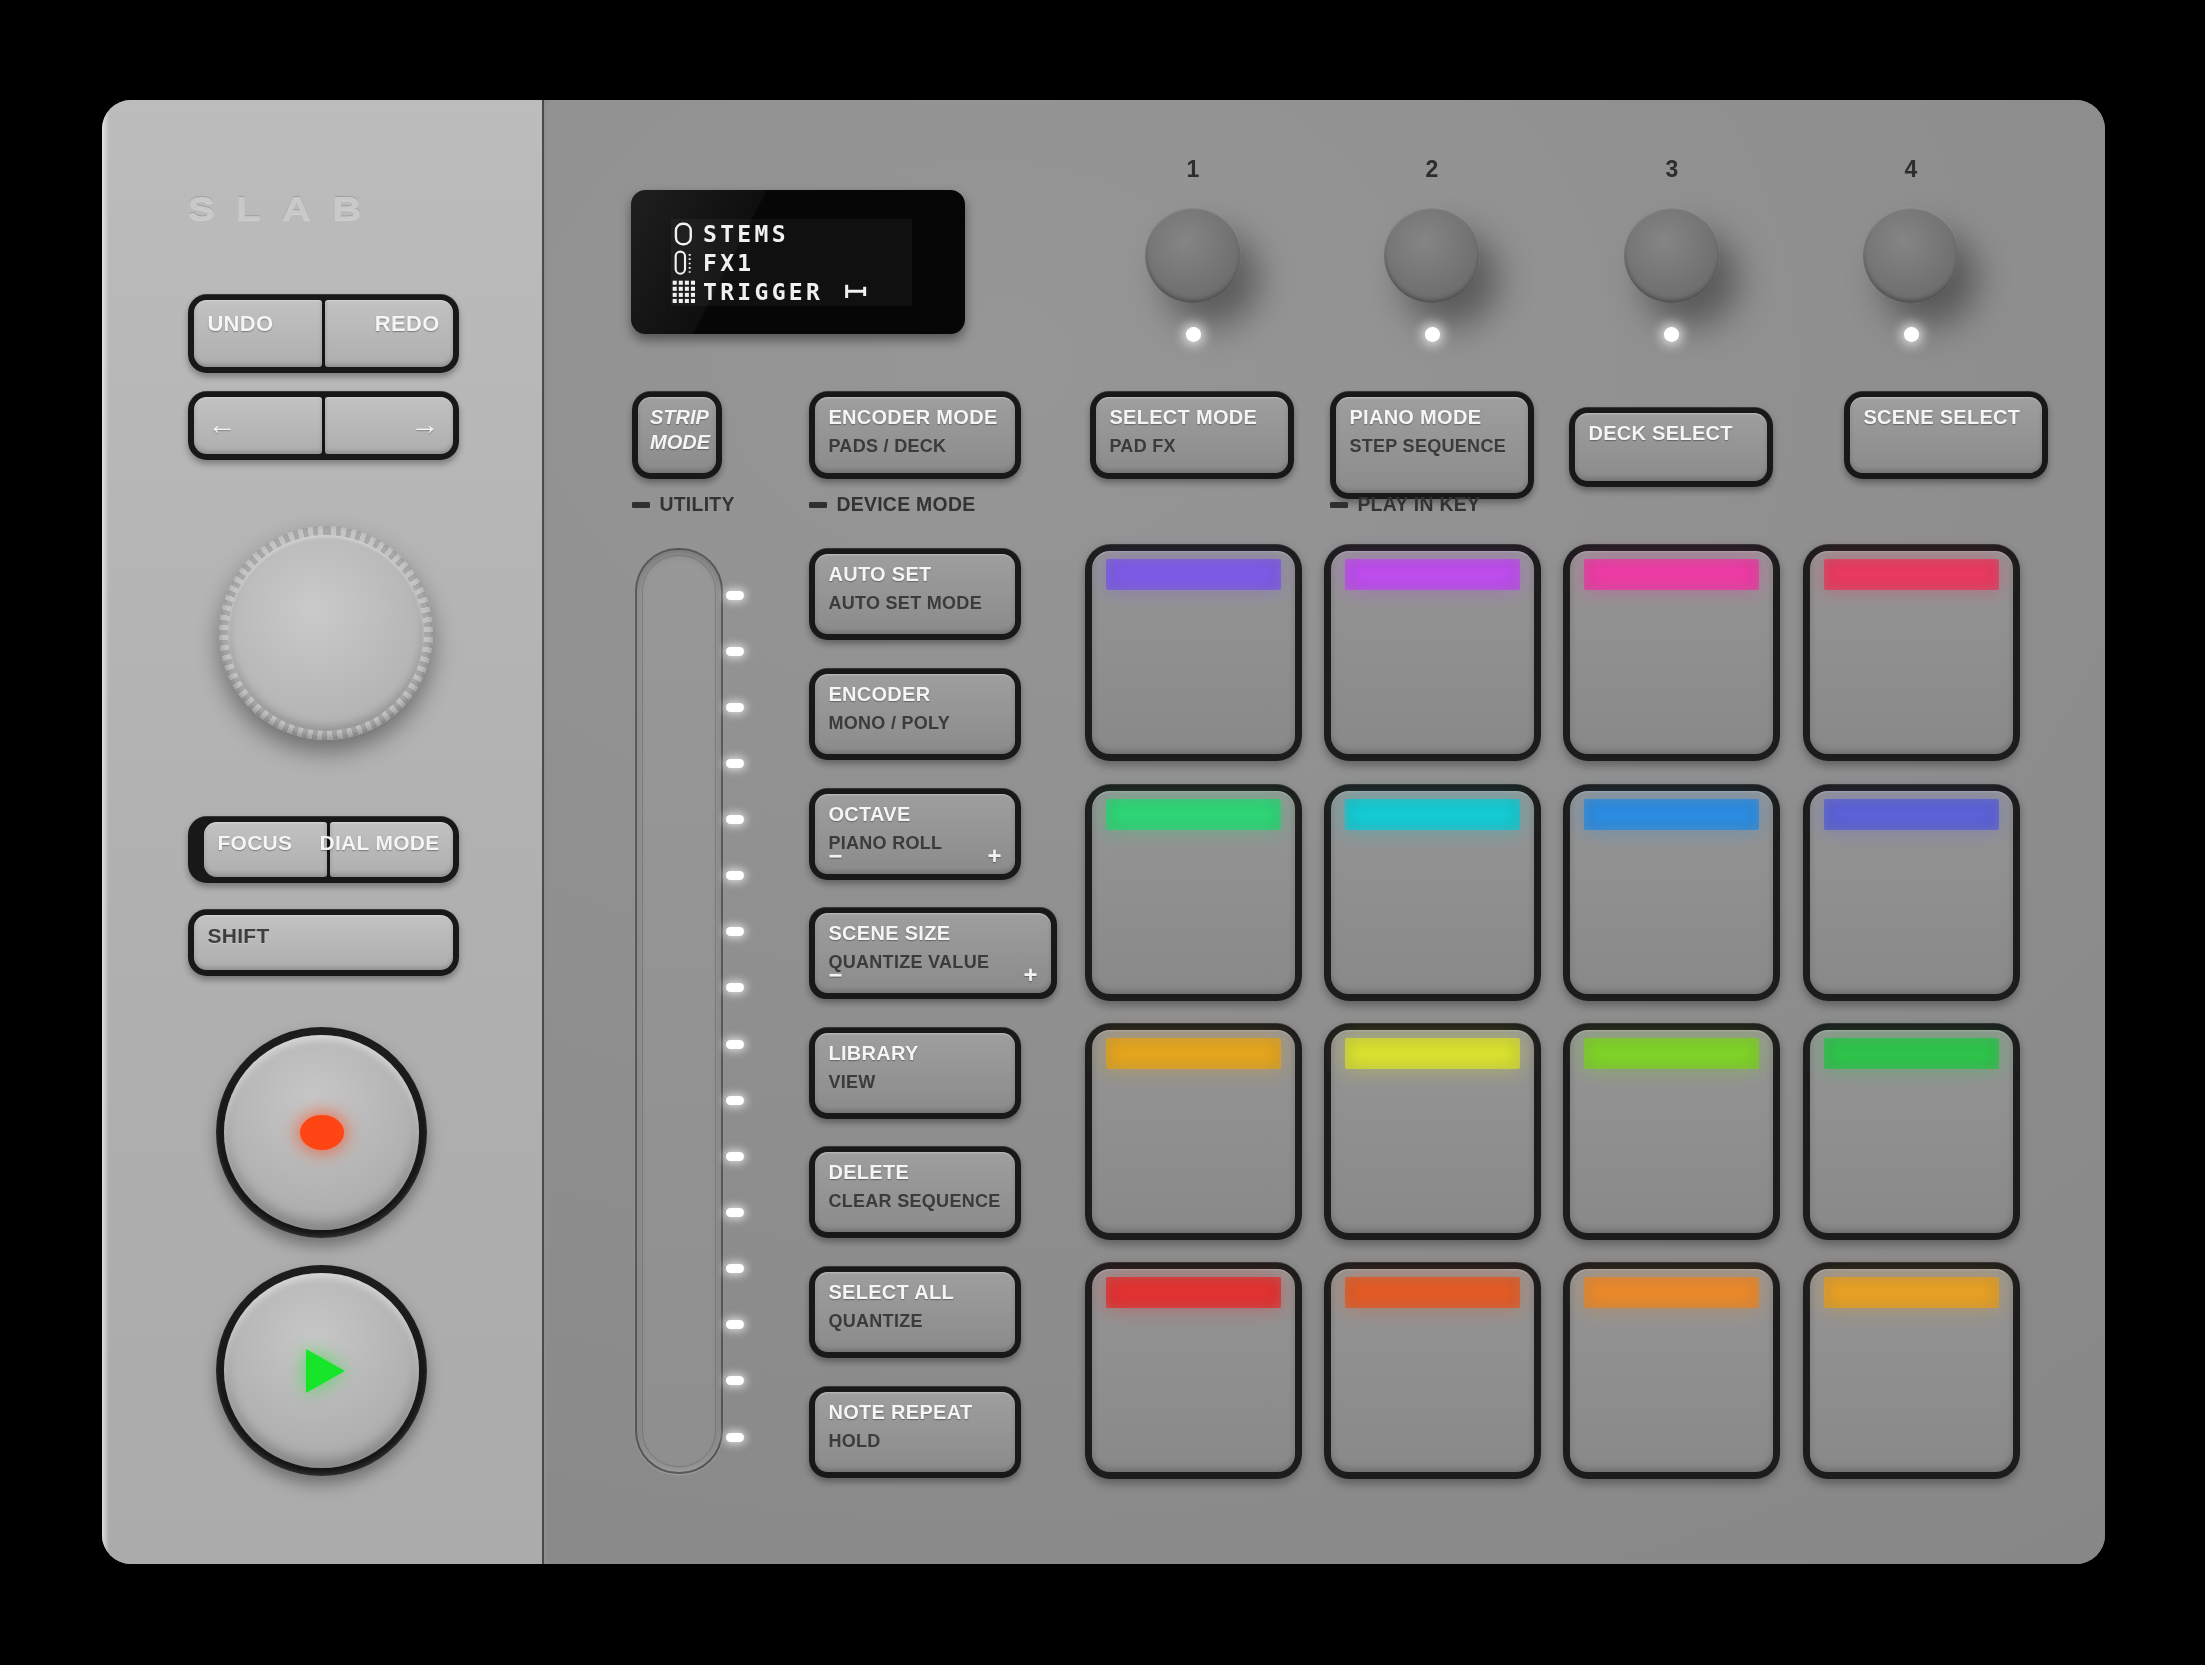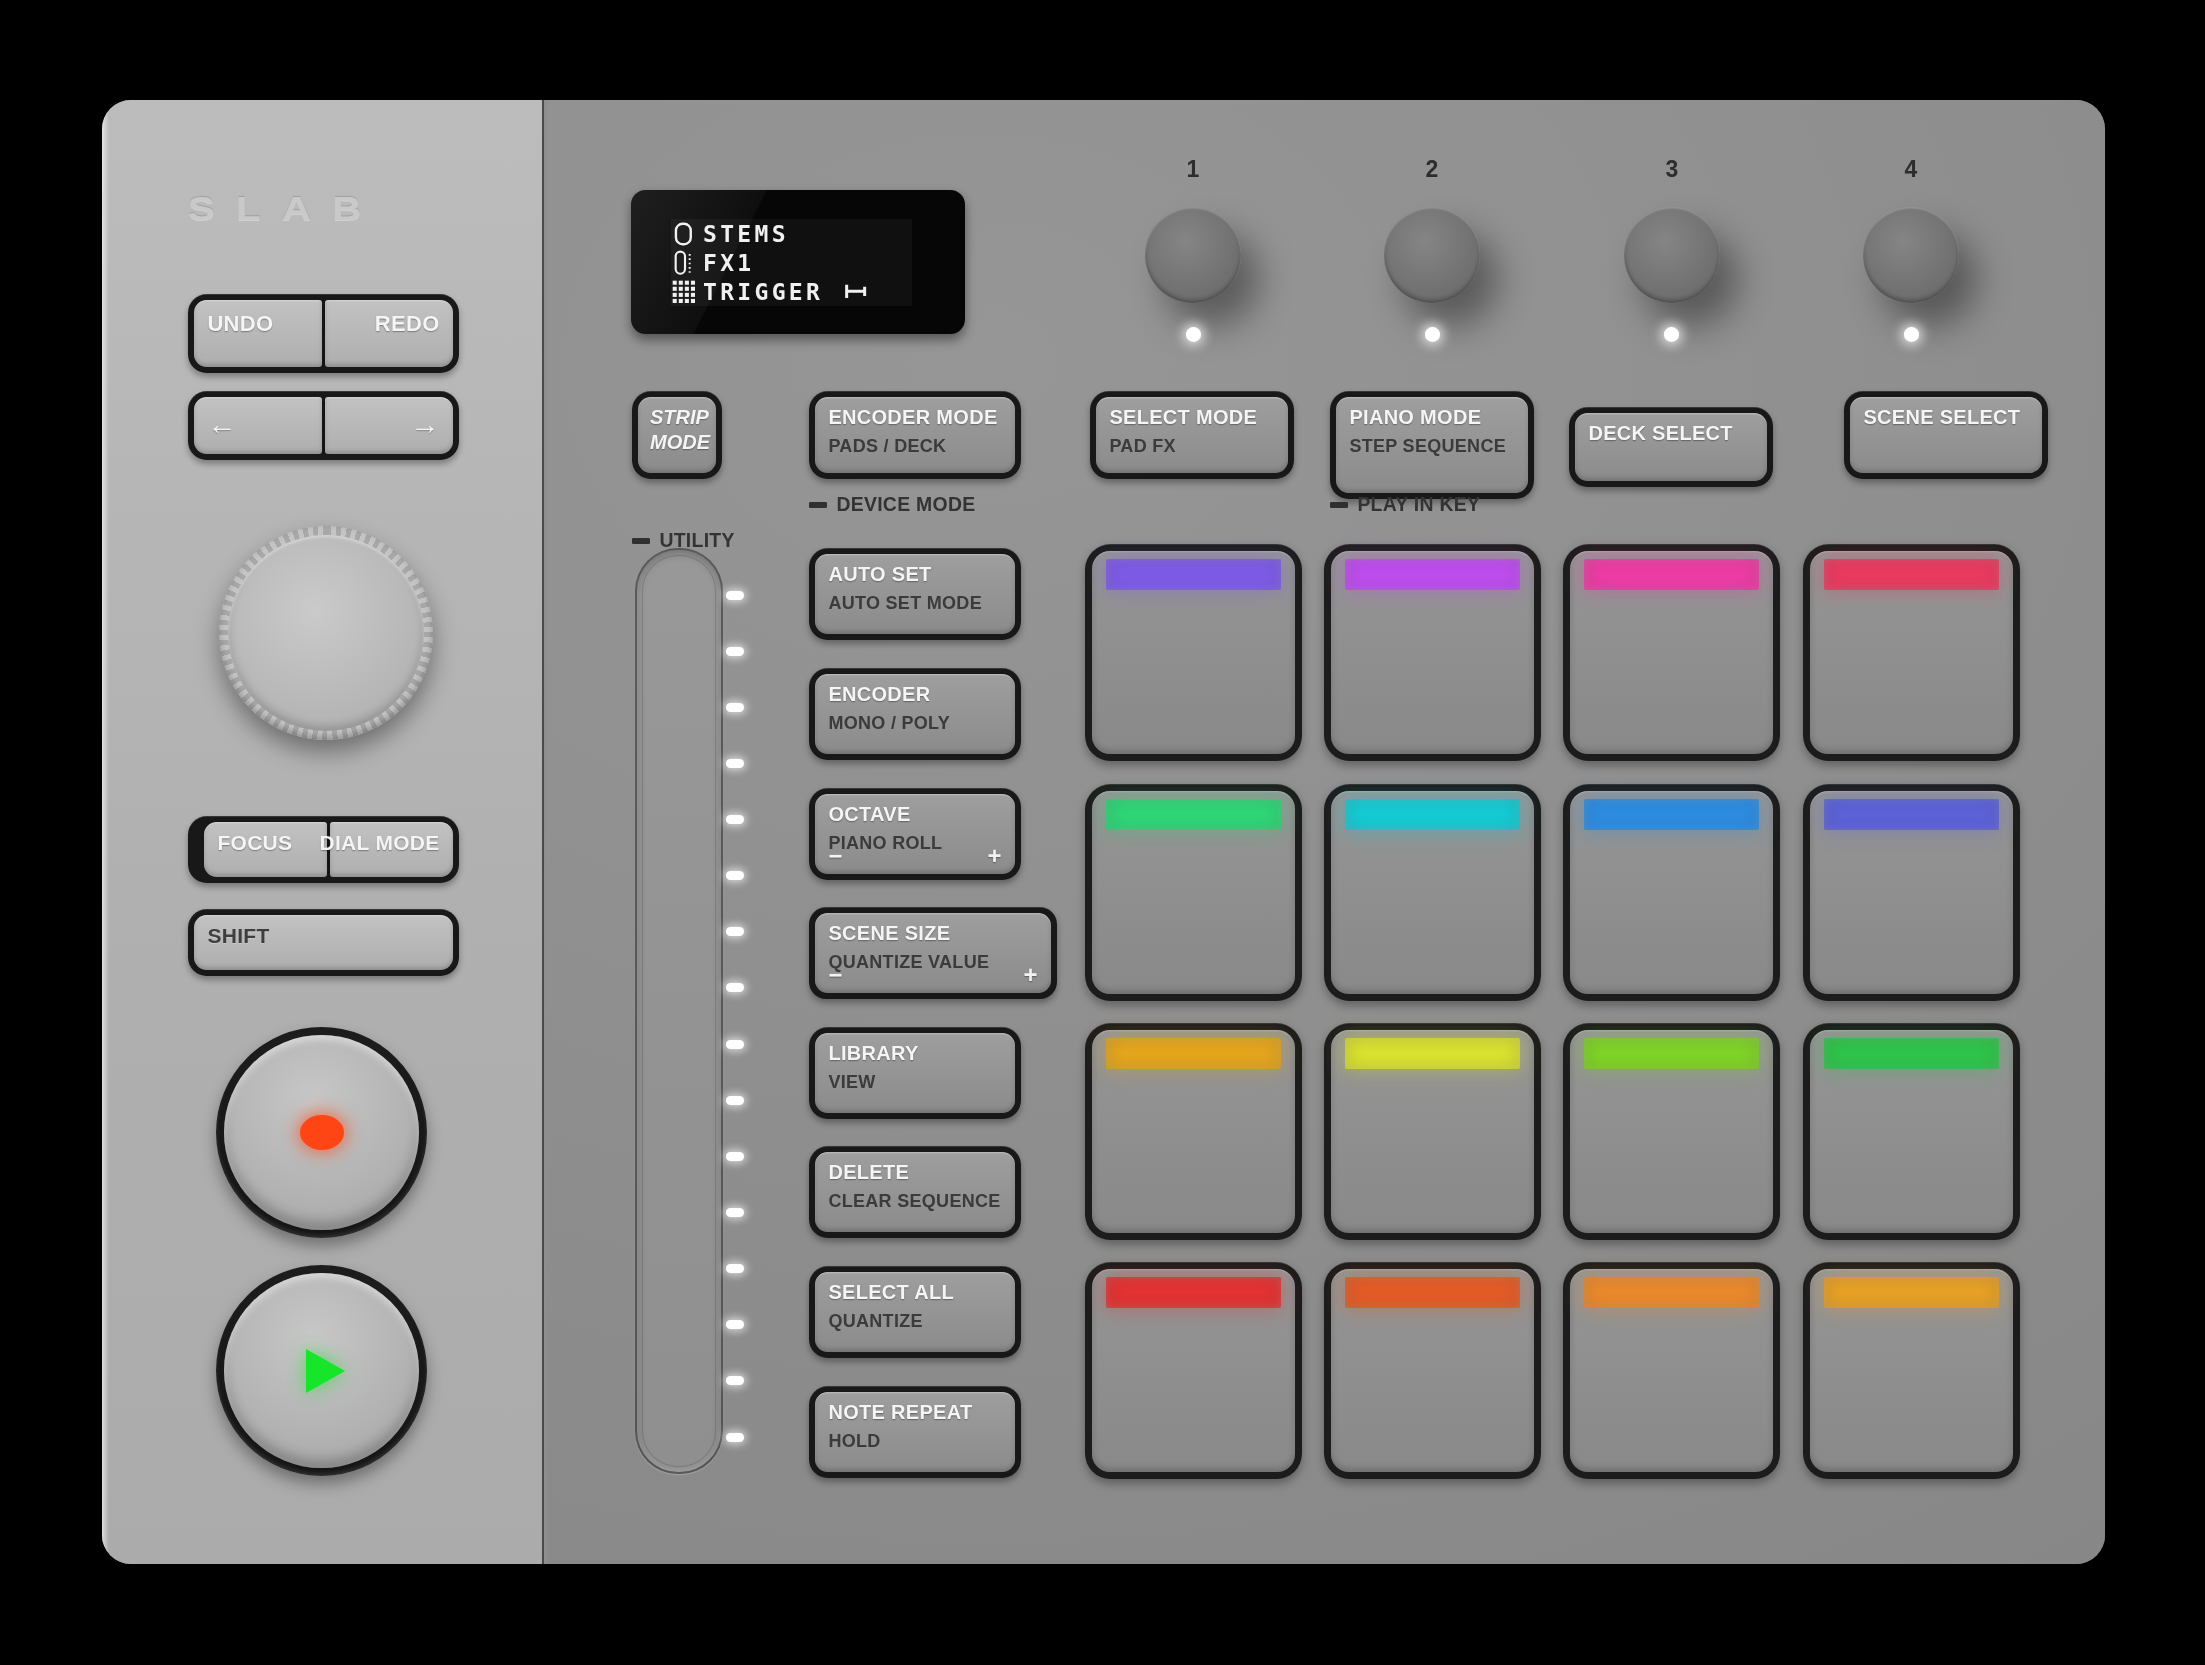--- a/index.html
+++ b/index.html
@@ -244,21 +244,21 @@
       <div class="enc-knob" style="left: 1522px; top: 107px;"></div>
       <div class="enc-led" style="left: 1562px; top: 227px; background: rgb(255, 255, 255); position: absolute;"></div>
       <div class="abs enc-number" style="left: 1761px; top: 56px;">4</div>
       <div class="enc-knob" style="left: 1761px; top: 107px;"></div>
       <div class="enc-led" style="left: 1802px; top: 227px; background: rgb(255, 255, 255); position: absolute;"></div>
       <div class="abs btn-outline" style="left: 530px; top: 291px; width: 90px; height: 88px; font-style: italic;">
         <div class="btn-face">
           <div class="stack2">STRIP<br>MODE</div>
         </div>
       </div>
-      <div class="footnote" style="left: 530px; top: 393px; margin-top: 36px;">
+      <div class="footnote" style="left: 530px; top: 393px;">
         <div class="dash"></div>
         <div class="ft-text">UTILITY</div>
       </div>
       <div class="abs btn-outline" style="left: 707px; top: 291px; width: 212px; height: 88px;">
         <div class="btn-face">
           <div class="lbl-main">ENCODER MODE</div>
           <div class="lbl-sub">PADS / DECK</div>
         </div>
       </div>
       <div class="footnote" style="left: 707px; top: 393px;">

